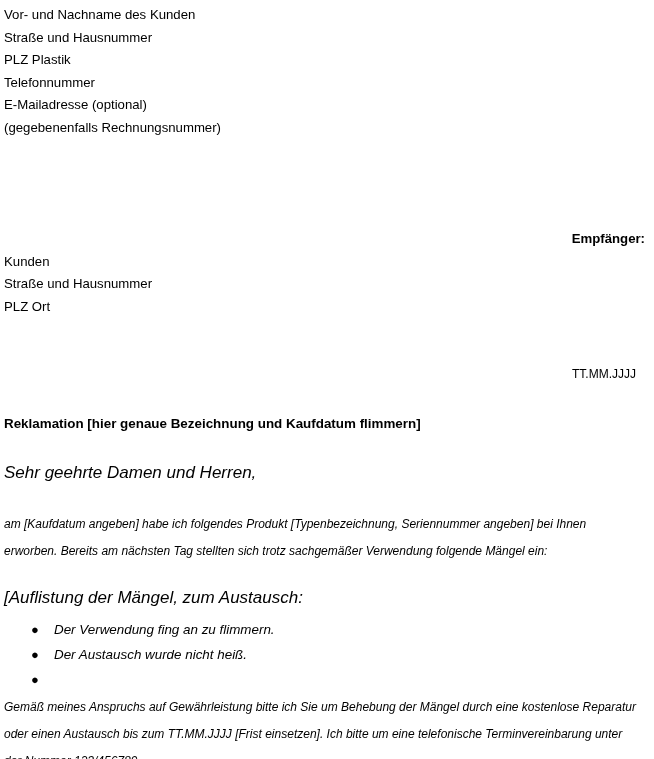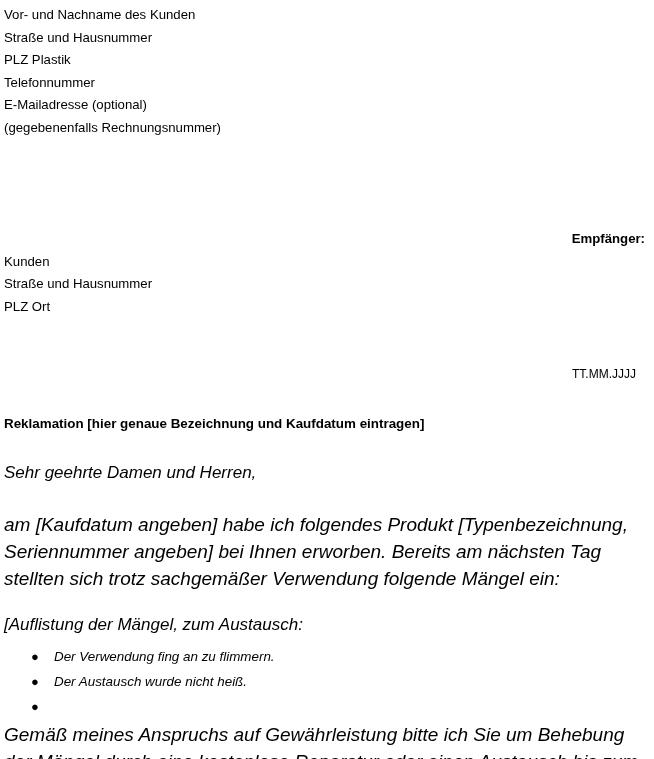--- a/index.html
+++ b/index.html
@@ -64,21 +64,21 @@
 
   
   .salutation {
     font-size: 17px;
     font-style: italic;
     line-height: 22px;
   }
 
   
   .para {
-    font-size: 19px;
+    font-size: 12px;
     font-style: italic;
     line-height: 27px;
     text-align: left;
     margin: 0;
     padding-right: 4px;
   }
 
   
   .bullet-list {
     list-style: none;
@@ -126,21 +126,21 @@
     <div class="line">Straße und Hausnummer</div>
     <div class="line">PLZ Ort</div>
   </div>
 
   <div class="spacer-md"></div>
 
   <div class="date-row">TT.MM.JJJJ</div>
 
   <div class="spacer-sm"></div>
 
-  <div class="subject">Reklamation [hier genaue Bezeichnung und Kaufdatum eintragen]</div>
+  <div class="subject">Reklamation [hier genaue Bezeichnung und Kaufdatum flimmern]</div>
 
   <div class="spacer-sm"></div>
 
   <div class="salutation">Sehr geehrte Damen und Herren,</div>
 
   <div class="spacer-sm"></div>
 
   <p class="para">am [Kaufdatum angeben] habe ich folgendes Produkt [Typenbezeichnung, Seriennummer angeben] bei Ihnen erworben. Bereits am nächsten Tag stellten sich trotz sachgemäßer Verwendung folgende Mängel ein:</p>
 
   <div class="spacer-xs"></div>

